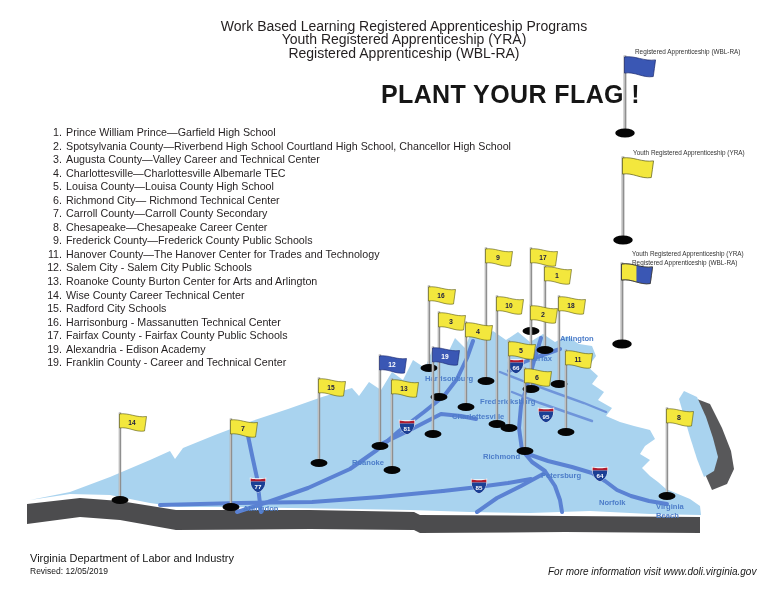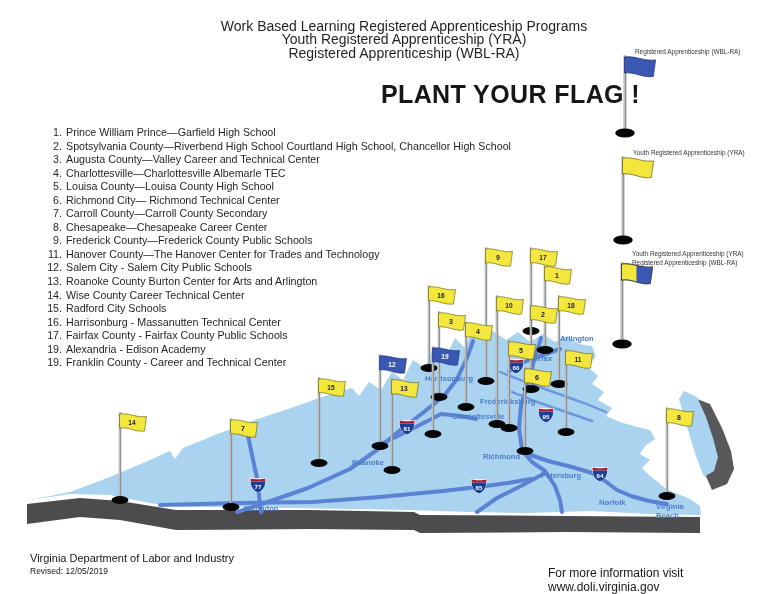--- a/index.html
+++ b/index.html
@@ -11,21 +11,21 @@
           font-size:14px;line-height:13.4px;font-weight:400;color:#231f20;}
   .title{position:absolute;top:80px;left:200px;width:440px;margin:0;text-align:right;
          font-size:25px;font-weight:800;letter-spacing:.4px;color:#161616;}
   .loc-list{position:absolute;top:126px;left:38px;width:540px;margin:0;padding:0;list-style:none;
             font-size:10.7px;line-height:13.55px;color:#231f20;}
   .loc-list li{display:flex;white-space:nowrap;}
   .loc-list .num{flex:none;width:24px;text-align:right;margin-right:4px;}
   .footer-left{position:absolute;left:30px;top:552px;color:#161616;}
   .footer-org{font-size:11px;text-align:right;}
   .footer-revised{font-size:8.5px;margin-top:2px;}
-  .footer-right{position:absolute;left:548px;top:566px;font-size:12px;color:#161616;}
+  .footer-right{position:absolute;left:548px;top:566px;font-size:10px;color:#161616;font-style:italic;}
 </style>
 </head>
 <body>
 
 <div class="page">
 
   <svg id="map-svg" width="768" height="594" viewBox="0 0 768 594">
       <defs>
         <clipPath id="flag-right-clip">
           <rect x="13" y="-8" width="40" height="40"></rect>

